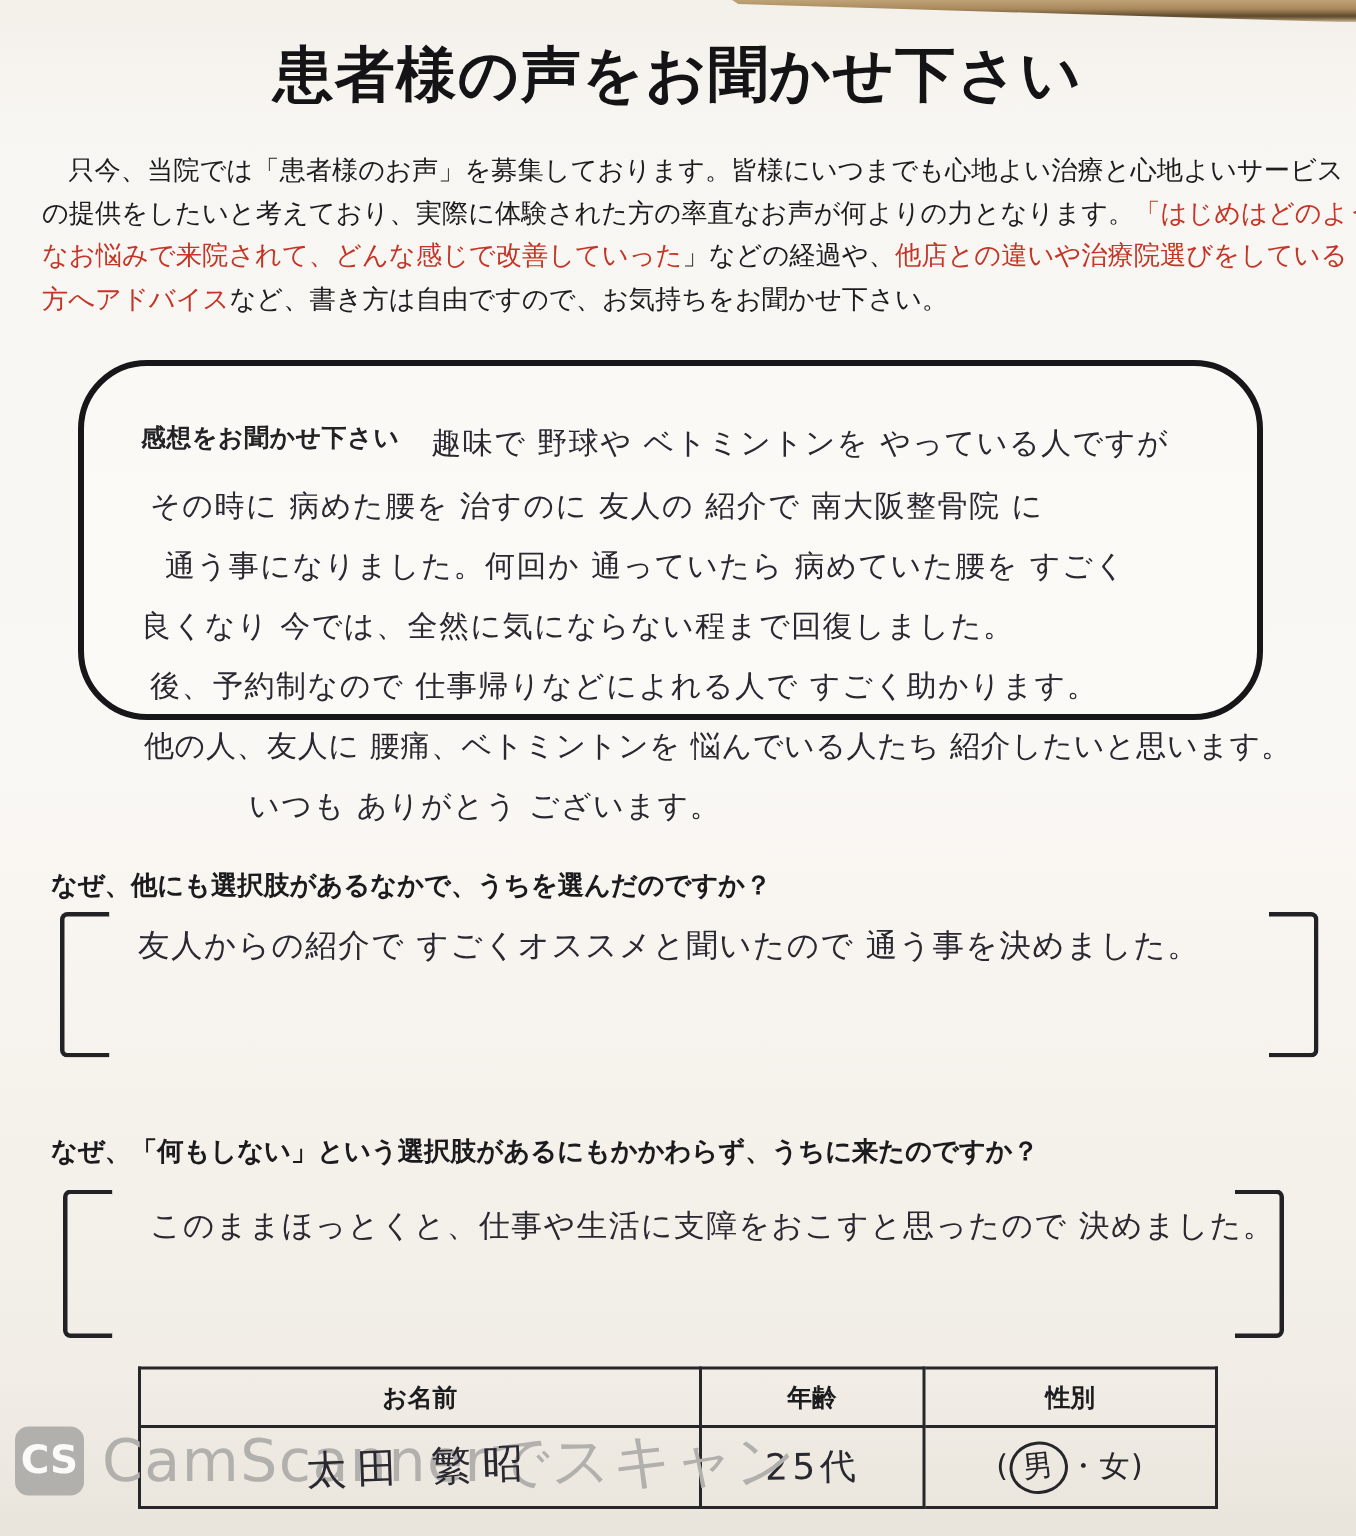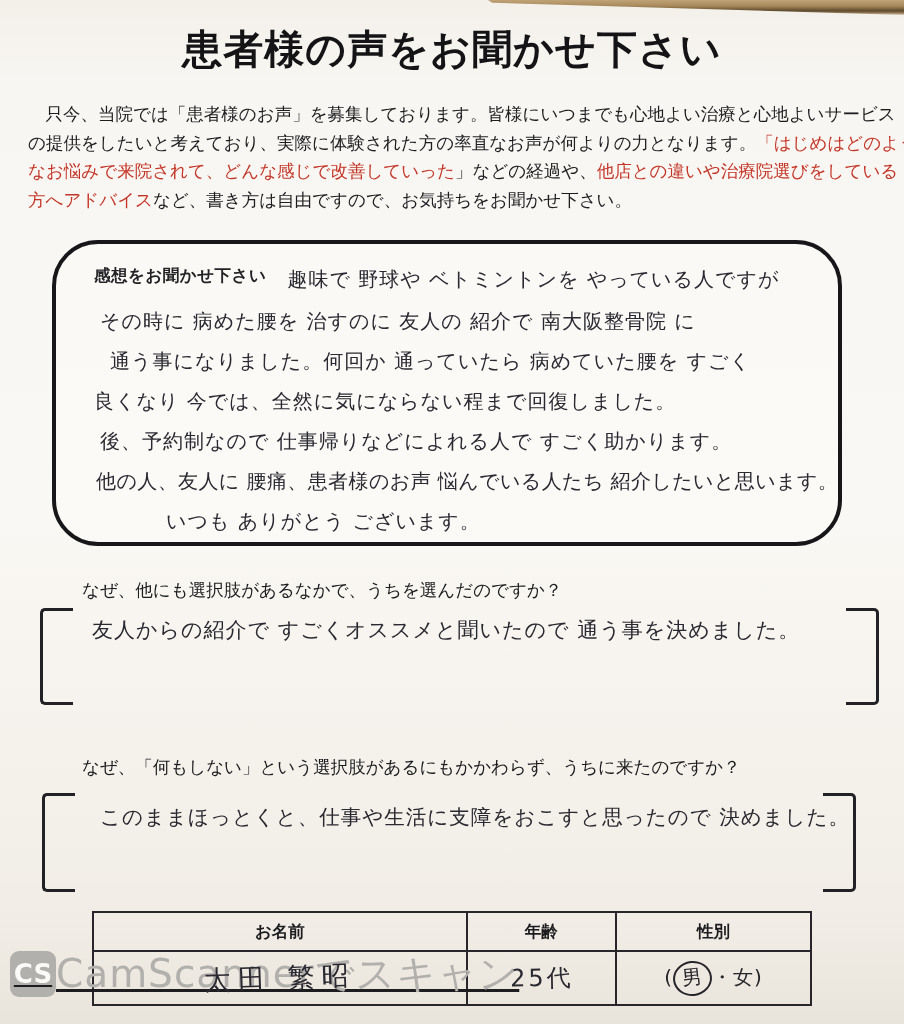--- a/index.html
+++ b/index.html
@@ -15,35 +15,35 @@
     clip-path:polygon(0 0,100% 0,100% 100%,1% 18%);
   }
   .title{
     position:absolute;top:22px;left:0;width:100%;text-align:center;
     font-size:40px;font-weight:700;letter-spacing:1px;color:#141416;white-space:nowrap;
   }
   .intro{position:absolute;top:100px;left:28px;font-size:17.5px;line-height:28.7px;white-space:nowrap;}
   .intro .red{color:#c43527;}
   
   .fb-box{
-    position:absolute;top:240px;left:52px;width:790px;height:306px;box-sizing:border-box;
-    border:4px solid #17171a;border-radius:46px;padding:12px 14px 0 38px;background:rgba(255,255,255,0.25);
+    position:absolute;top:240px;left:52px;width:790px;height:240px;box-sizing:border-box;
+    border:4px solid #17171a;border-radius:46px;padding:28px 14px 0 38px;background:rgba(255,255,255,0.25);
   }
   .fb-label{font-size:16.5px;font-weight:600;color:#232326;letter-spacing:.5px;margin-right:16px;vertical-align:5px;}
   .hw{font-size:20px;color:#2a2830;letter-spacing:1px;}
   .hw-line{white-space:nowrap;line-height:40px;}
   .fb-first{white-space:nowrap;line-height:40px;}
   .hw-l1{margin-left:6px;}
   .hw-l2{margin-left:16px;}
   .hw-l3{margin-left:0;}
   .hw-l4{margin-left:6px;}
   .hw-l5{margin-left:2px;letter-spacing:.4px;}
   .hw-l6{margin-left:72px;}
   .note{position:absolute;top:551px;left:0;width:816px;text-align:right;font-size:17px;font-weight:600;color:#1b1b1e;}
-  .question{position:absolute;left:34px;font-size:17.5px;font-weight:400;color:#1b1b1e;white-space:nowrap;margin-left:48px;}
+  .question{position:absolute;left:34px;font-size:17.5px;font-weight:700;color:#1b1b1e;white-space:nowrap;}
   .q1{top:578px;}
   .q2{top:755px;}
   
   .abox{position:absolute;}
   .abox1{top:608px;left:40px;width:800px;height:97px;padding-left:39px;}
   .abox2{top:793px;left:42px;width:814px;height:99px;}
   .bk{position:absolute;top:0;bottom:0;width:30px;border:3px solid #222226;}
   .bk-left{left:0;border-right:none;border-radius:5px 0 0 5px;}
   .bk-right{right:0;border-left:none;border-radius:0 5px 5px 0;}
   .answer{position:absolute;white-space:nowrap;color:#2a2830;}
@@ -55,21 +55,21 @@
   .rtable th{height:37px;font-size:16.5px;font-weight:600;color:#1c1c1f;}
   .rtable td{height:52px;}
   .col-name{width:366px;}
   .col-age{width:145px;margin-top:30px;}
   .col-gender{width:190px;}
   .name-ink{position:relative;z-index:4;display:inline-block;font-size:27px;letter-spacing:7px;color:#2a2830;transform:rotate(-2deg);}
   .age-ink{display:inline-block;font-size:24px;letter-spacing:3px;color:#2a2830;transform:rotate(-1deg);}
   .gender-ink{display:inline-block;font-size:20px;color:#26262a;letter-spacing:1px;}
   .circle-male{display:inline-block;border:2.5px solid #26262a;border-radius:50%;padding:1px 7px 3px;transform:rotate(-6deg);}
   
-  .watermark{position:absolute;left:10px;top:947px;display:flex;align-items:center;z-index:3;text-decoration:underline;}
+  .watermark{position:absolute;left:10px;top:947px;display:flex;align-items:center;gap:12px;z-index:3;}
   .wm-logo{width:46px;height:46px;background:#b2b0ad;border-radius:9px;color:#fbfaf8;font-weight:700;font-size:26px;display:flex;align-items:center;justify-content:center;}
   .wm-text{font-size:39px;color:#b2b0ad;font-weight:500;letter-spacing:1px;white-space:nowrap;}
 </style>
 </head>
 <body>
 
 <div class="page">
 
   <div class="tan-strip"></div>
 
@@ -85,21 +85,21 @@
   <div class="fb-box">
     <div class="fb-first">
       <span class="fb-label">感想をお聞かせ下さい</span>
       <span class="hw">趣味で 野球や ベトミントンを やっている人ですが</span>
     </div>
     <div>
         <div class="hw hw-line hw-l1">その時に 病めた腰を 治すのに 友人の 紹介で 南大阪整骨院 に</div>
         <div class="hw hw-line hw-l2">通う事になりました。何回か 通っていたら 病めていた腰を すごく</div>
         <div class="hw hw-line hw-l3">良くなり 今では、全然に気にならない程まで回復しました。</div>
         <div class="hw hw-line hw-l4">後、予約制なので 仕事帰りなどによれる人で すごく助かります。</div>
-        <div class="hw hw-line hw-l5">他の人、友人に 腰痛、患者様のお声 悩んでいる人たち 紹介したいと思います。</div>
+        <div class="hw hw-line hw-l5">他の人、友人に 腰痛、ベトミントンを 悩んでいる人たち 紹介したいと思います。</div>
         <div class="hw hw-line hw-l6">いつも ありがとう ございます。</div>
       </div>
   </div>
 
 
   <div class="question q1">なぜ、他にも選択肢があるなかで、うちを選んだのですか？</div>
   <div class="abox abox1">
     <span class="bk bk-left"></span>
     <span class="bk bk-right"></span>
     <div class="answer hw">友人からの紹介で すごくオススメと聞いたので 通う事を決めました。</div>

